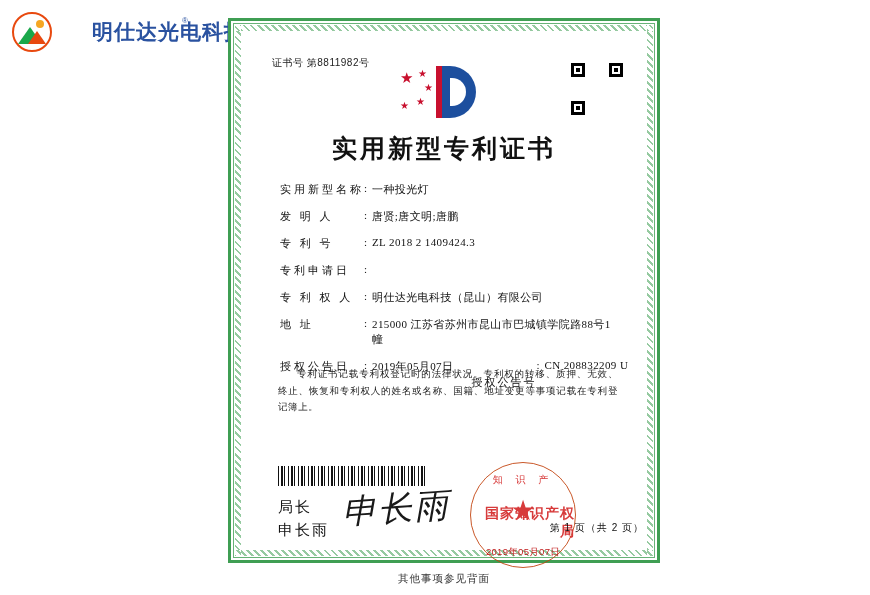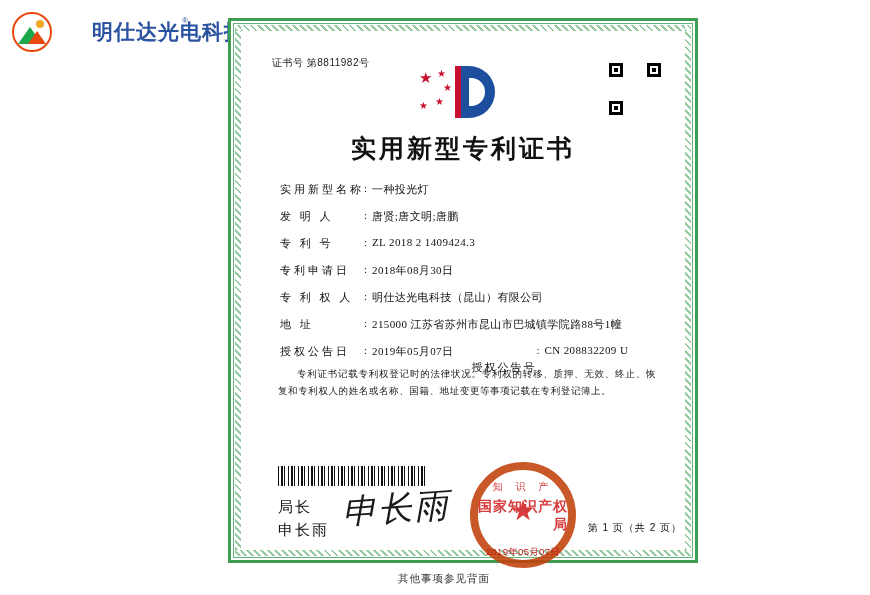--- a/index.html
+++ b/index.html
@@ -78,21 +78,21 @@
     top: 6px;
     font-size: 8px;
     color: #2a52a0;
   }
 
   
   #certificate {
     position: absolute;
     left: 228px;
     top: 18px;
-    width: 470px;
+    width: 432px;
     height: 545px;
     background: #ffffff;
     box-sizing: border-box;
   }
   
   #cert-border-outer {
     position: absolute;
     left: 0; top: 0; right: 0; bottom: 0;
     border: 3px solid #3f9e53;
     box-sizing: border-box;
@@ -314,21 +314,21 @@
     transform: rotate(-4deg);
   }
 
   
   #seal {
     position: absolute;
     left: 226px;
     top: 428px;
     width: 106px;
     height: 106px;
-    border: 8px solid #c2410c;
+    border: 1px solid #c2410c;
     border-radius: 50%;
     box-sizing: border-box;
     opacity: .88;
   }
   #seal .seal-star {
     position: absolute;
     left: 50%;
     top: 46%;
     transform: translate(-50%,-50%);
     color: #d22020;
@@ -444,21 +444,20 @@
         <span class="field-value">唐贤;唐文明;唐鹏</span>
       </div>
       <div class="field-row">
         <span class="field-label">专 利 号</span>
         <span class="field-colon">:</span>
         <span class="field-value">ZL 2018 2 1409424.3</span>
       </div>
       <div class="field-row">
         <span class="field-label">专利申请日</span>
         <span class="field-colon">:</span>
-        <span class="field-value">2018年08月30日</span>
       </div>
       <div class="field-row">
         <span class="field-label">专 利 权 人</span>
         <span class="field-colon">:</span>
         <span class="field-value">明仕达光电科技（昆山）有限公司</span>
       </div>
       <div class="field-row">
         <span class="field-label">地 址</span>
         <span class="field-colon">:</span>
         <span class="field-value">215000 江苏省苏州市昆山市巴城镇学院路88号1幢</span>

